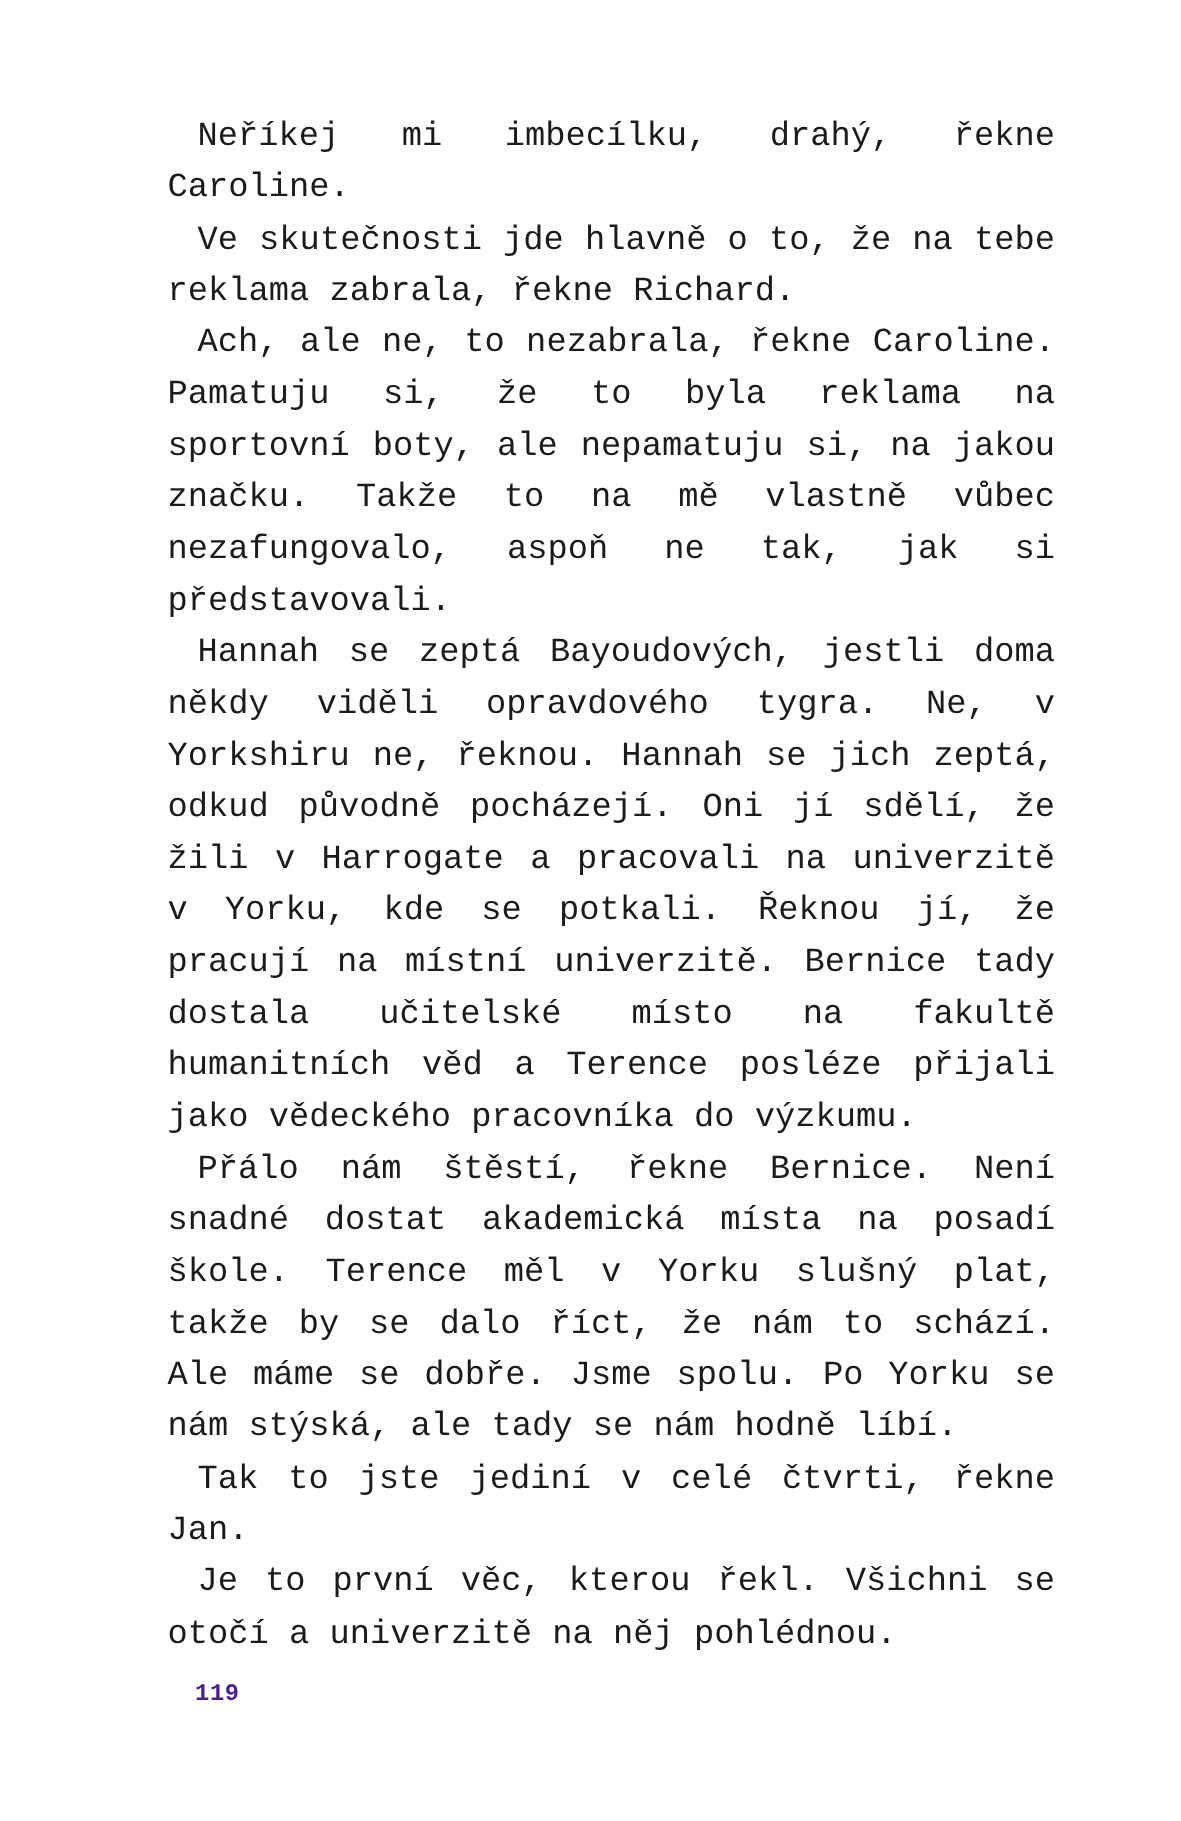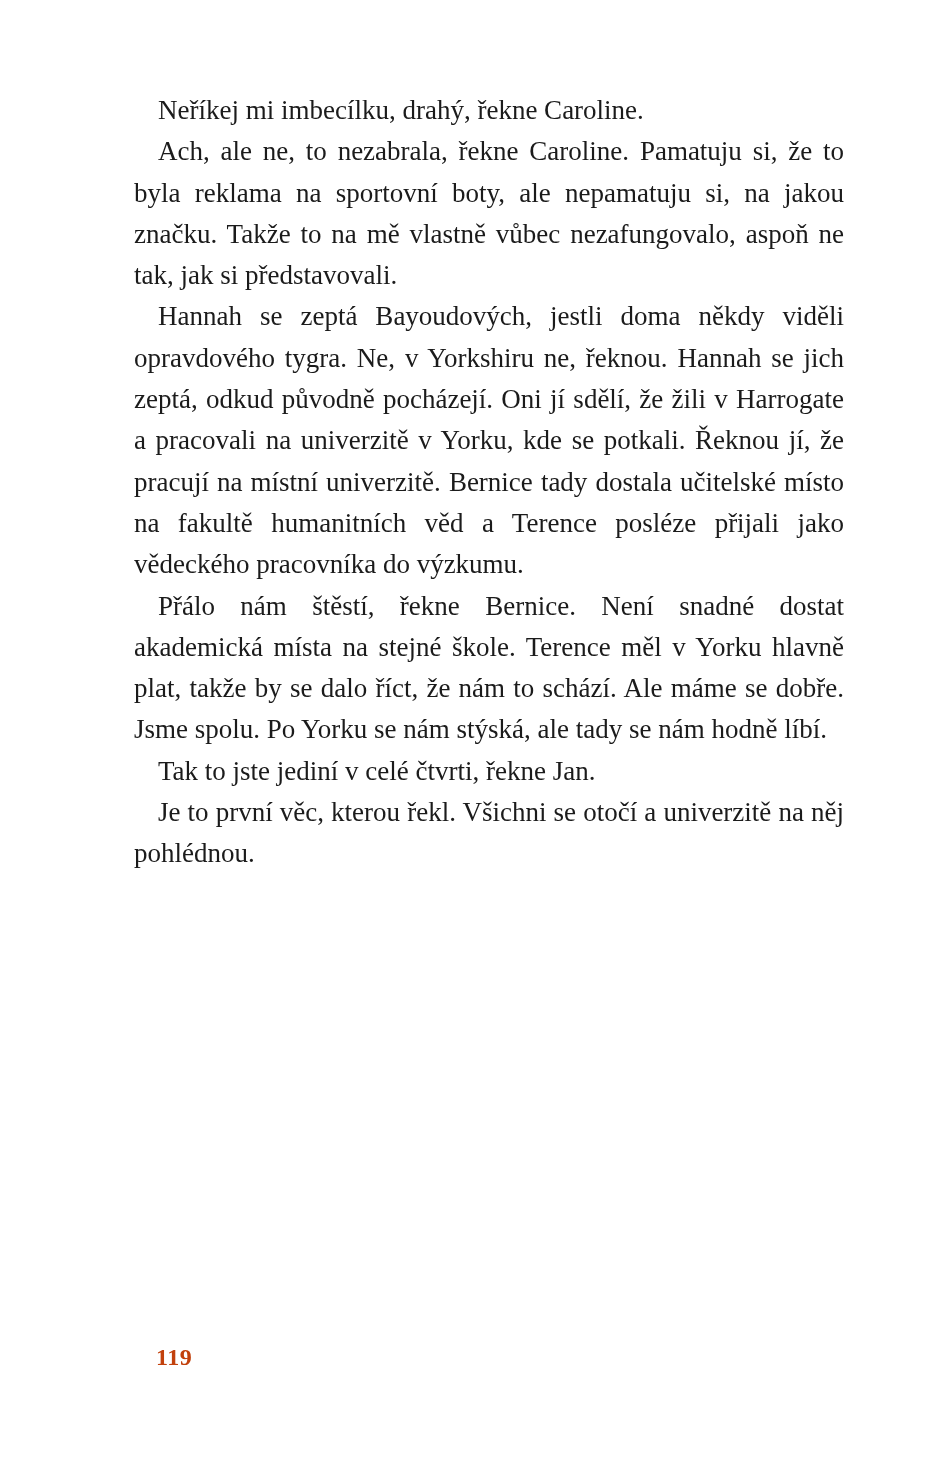--- a/index.html
+++ b/index.html
@@ -6,21 +6,21 @@
     margin: 0;
     padding: 0;
     background: #ffffff;
   }
   .book-page {
     position: relative;
     width: 945px;
     height: 1457px;
     background: #ffffff;
     color: #1b1b1b;
-    font-family: Liberation Serif, serif;
+    font-family: Liberation Mono, monospace;
     overflow: hidden;
     border-radius: 21px;
   }
   .page-text {
     position: absolute;
     left: 134px;
     top: 90px;
     width: 710px;
     font-size: 27px;
     line-height: 41.3px;
@@ -31,32 +31,33 @@
     margin: 0;
     padding: 0;
     text-indent: 24px;
     hyphens: auto;
     -webkit-hyphens: auto;
   }
   .page-number {
     position: absolute;
     left: 156px;
     top: 1344px;
-    font-size: 24px;
+    font-size: 19px;
     font-weight: bold;
     letter-spacing: 0.5px;
-    color: #c2410c;
+    color: #4c1d95;
   }
 </style>
 </head>
 <body>
 
 <div class="book-page">
   <div class="page-text" lang="cs">
     <p>Neříkej mi imbecílku, drahý, řekne Caroline.</p>
+    <p>Ve skutečnosti jde hlavně o to, že na tebe reklama zabrala, řekne Richard.</p>
     <p>Ach, ale ne, to nezabrala, řekne Caroline. Pamatuju si, že to byla reklama na sportovní boty, ale nepamatuju si, na jakou značku. Takže to na mě vlastně vůbec nezafungovalo, aspoň ne tak, jak si představovali.</p>
     <p>Hannah se zeptá Bayoudových, jestli doma někdy viděli opravdového tygra. Ne, v Yorkshiru ne, řeknou. Hannah se jich zeptá, odkud původně pocházejí. Oni jí sdělí, že žili v Harrogate a pracovali na univerzitě v Yorku, kde se potkali. Řeknou jí, že pracují na místní univerzitě. Bernice tady dostala učitelské místo na fakultě humanitních věd a Terence posléze přijali jako vědeckého pracovníka do výzkumu.</p>
-    <p>Přálo nám štěstí, řekne Bernice. Není snadné dostat akademická místa na stejné škole. Terence měl v Yorku hlavně plat, takže by se dalo říct, že nám to schází. Ale máme se dobře. Jsme spolu. Po Yorku se nám stýská, ale tady se nám hodně líbí.</p>
+    <p>Přálo nám štěstí, řekne Bernice. Není snadné dostat akademická místa na posadí škole. Terence měl v Yorku slušný plat, takže by se dalo říct, že nám to schází. Ale máme se dobře. Jsme spolu. Po Yorku se nám stýská, ale tady se nám hodně líbí.</p>
     <p>Tak to jste jediní v celé čtvrti, řekne Jan.</p>
     <p>Je to první věc, kterou řekl. Všichni se otočí a univerzitě na něj pohlédnou.</p>
   </div>
   <div class="page-number">119</div>
 </div>
 
 </body></html>

